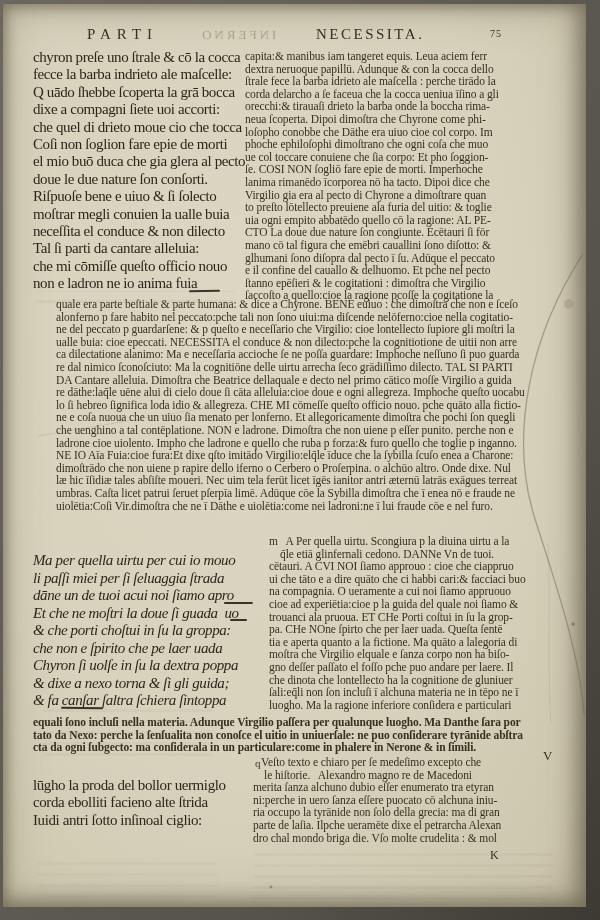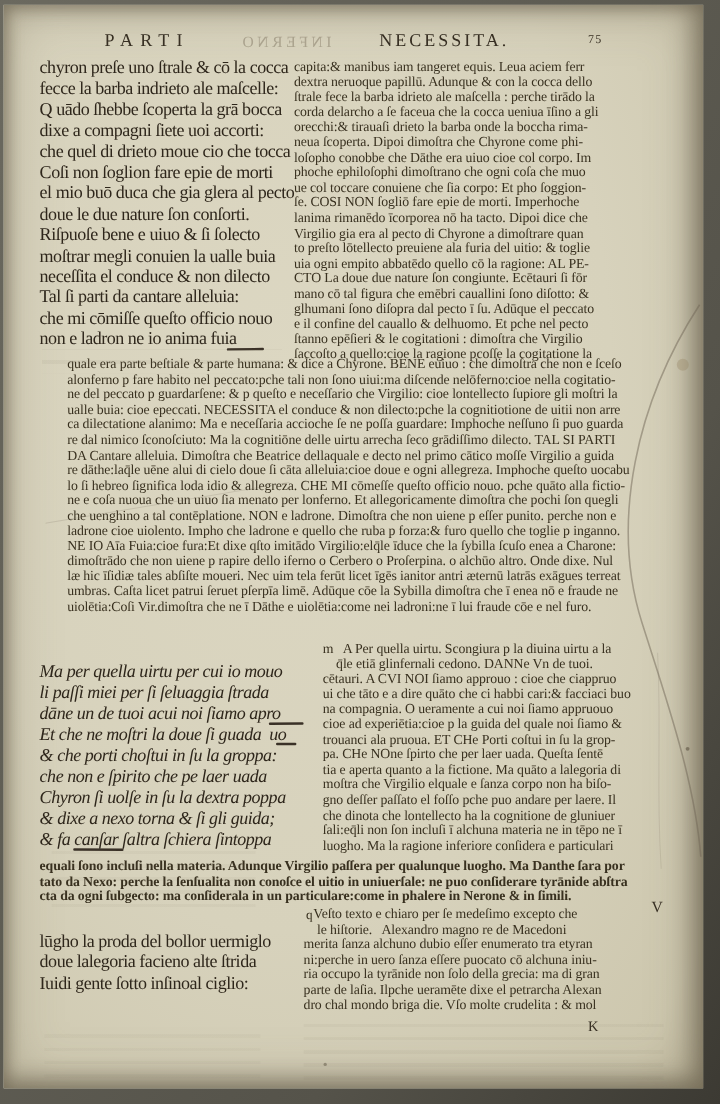--- a/index.html
+++ b/index.html
@@ -63,21 +63,21 @@
     <span class="hdr hdr-num">75</span>
 
     <div class="verse v1"><div class="tline">chyron preſe uno ſtrale &amp; cō la cocca</div><div class="tline">fecce la barba indrieto ale maſcelle:</div><div class="tline">Q uādo ſhebbe ſcoperta la grā bocca</div><div class="tline">dixe a compagni ſiete uoi accorti:</div><div class="tline">che quel di drieto moue cio che tocca</div><div class="tline">Coſi non ſoglion fare epie de morti</div><div class="tline">el mio buō duca che gia glera al pecto</div><div class="tline">doue le due nature ſon conſorti.</div><div class="tline">Riſpuoſe bene e uiuo &amp; ſi ſolecto</div><div class="tline">moſtrar megli conuien la ualle buia</div><div class="tline">neceſſita el conduce &amp; non dilecto</div><div class="tline">Tal ſi parti da cantare alleluia:</div><div class="tline">che mi cōmiſſe queſto officio nouo</div><div class="tline">non e ladron ne io anima fuia</div></div>
     <div class="comm c1"><div class="tline">capita:&amp; manibus iam tangeret equis. Leua aciem ferr</div><div class="tline">dextra neruoque papillū. Adunque &amp; con la cocca dello</div><div class="tline">ſtrale fece la barba idrieto ale maſcella : perche tirādo la</div><div class="tline">corda delarcho a ſe faceua che la cocca ueniua īſino a gli</div><div class="tline">orecchi:&amp; tirauaſi drieto la barba onde la boccha rima-</div><div class="tline">neua ſcoperta. Dipoi dimoſtra che Chyrone come phi-</div><div class="tline">loſopho conobbe che Dāthe era uiuo cioe col corpo. Im</div><div class="tline">phoche ephiloſophi dimoſtrano che ogni coſa che muo</div><div class="tline">ue col toccare conuiene che ſia corpo: Et pho ſoggion-</div><div class="tline">ſe. COSI NON ſogliō fare epie de morti. Imperhoche</div><div class="tline">lanima rimanēdo īcorporea nō ha tacto. Dipoi dice che</div><div class="tline">Virgilio gia era al pecto di Chyrone a dimoſtrare quan</div><div class="tline">to preſto lōtellecto preuiene ala furia del uitio: &amp; toglie</div><div class="tline">uia ogni empito abbatēdo quello cō la ragione: AL PE-</div><div class="tline">CTO La doue due nature ſon congiunte. Ecētauri ſi fōr</div><div class="tline">mano cō tal figura che emēbri cauallini ſono diſotto: &amp;</div><div class="tline">glhumani ſono diſopra dal pecto ī ſu. Adūque el peccato</div><div class="tline">e il confine del cauallo &amp; delhuomo. Et pche nel pecto</div><div class="tline">ſtanno epēſieri &amp; le cogitationi : dimoſtra che Virgilio</div><div class="tline">ſaccoſto a quello:cioe la ragione pcoſſe la cogitatione la</div></div>
     <div class="comm f1"><div class="tline">quale era parte beſtiale &amp; parte humana: &amp; dice a Chyrone. BENE euiuo : che dimoſtra che non e ſceſo</div><div class="tline">alonferno p fare habito nel peccato:pche tali non ſono uiui:ma diſcende nelōferno:cioe nella cogitatio-</div><div class="tline">ne del peccato p guardarſene: &amp; p queſto e neceſſario che Virgilio: cioe lontellecto ſupiore gli moſtri la</div><div class="tline">ualle buia: cioe epeccati. NECESSITA el conduce &amp; non dilecto:pche la cognitiotione de uitii non arre</div><div class="tline">ca dilectatione alanimo: Ma e neceſſaria accioche ſe ne poſſa guardare: Imphoche neſſuno ſi puo guarda</div><div class="tline">re dal nimico ſconoſciuto: Ma la cognitiōne delle uirtu arrecha ſeco grādiſſimo dilecto. TAL SI PARTI</div><div class="tline">DA Cantare alleluia. Dimoſtra che Beatrice dellaquale e decto nel primo cātico moſſe Virgilio a guida</div><div class="tline">re dāthe:laq̄le uēne alui di cielo doue ſi cāta alleluia:cioe doue e ogni allegreza. Imphoche queſto uocabu</div><div class="tline">lo ſi hebreo ſignifica loda idio &amp; allegreza. CHE MI cōmeſſe queſto officio nouo. pche quāto alla fictio-</div><div class="tline">ne e coſa nuoua che un uiuo ſia menato per lonferno. Et allegoricamente dimoſtra che pochi ſon quegli</div><div class="tline">che uenghino a tal contēplatione. NON e ladrone. Dimoſtra che non uiene p eſſer punito. perche non e</div><div class="tline">ladrone cioe uiolento. Impho che ladrone e quello che ruba p forza:&amp; furo quello che toglie p inganno.</div><div class="tline">NE IO Aīa Fuia:cioe fura:Et dixe qſto imitādo Virgilio:elq̄le īduce che la ſybilla ſcuſo enea a Charone:</div><div class="tline">dimoſtrādo che non uiene p rapire dello iferno o Cerbero o Proſerpina. o alchūo altro. Onde dixe. Nul</div><div class="tline">læ hic īſidiæ tales abſiſte moueri. Nec uim tela ferūt licet īgēs ianitor antri æternū latrās exāgues terreat</div><div class="tline">umbras. Caſta licet patrui ſeruet pſerpīa limē. Adūque cōe la Sybilla dimoſtra che ī enea nō e fraude ne</div><div class="tline">uiolētia:Coſi Vir.dimoſtra che ne ī Dāthe e uiolētia:come nei ladroni:ne ī lui fraude cōe e nel furo.</div></div>
 
     <div class="verse v2"><div class="tline">Ma per quella uirtu per cui io mouo</div><div class="tline">li paſſi miei per ſi ſeluaggia ſtrada</div><div class="tline">dāne un de tuoi acui noi ſiamo apro</div><div class="tline">Et che ne moſtri la doue ſi guada  uo</div><div class="tline">&amp; che porti choſtui in ſu la groppa:</div><div class="tline">che non e ſpirito che pe laer uada</div><div class="tline">Chyron ſi uolſe in ſu la dextra poppa</div><div class="tline">&amp; dixe a nexo torna &amp; ſi gli guida;</div><div class="tline">&amp; fa canſar ſaltra ſchiera ſintoppa</div></div>
     <div class="comm c2"><div class="tline">m   A Per quella uirtu. Scongiura p la diuina uirtu a la</div><div class="tline">    q̄le etiā glinfernali cedono. DANNe Vn de tuoi.</div><div class="tline">cētauri. A CVI NOI ſiamo approuo : cioe che ciappruo</div><div class="tline">ui che tāto e a dire quāto che ci habbi cari:&amp; facciaci buo</div><div class="tline">na compagnia. O ueramente a cui noi ſiamo appruouo</div><div class="tline">cioe ad experiētia:cioe p la guida del quale noi ſiamo &amp;</div><div class="tline">trouanci ala pruoua. ET CHe Porti coſtui in ſu la grop-</div><div class="tline">pa. CHe NOne ſpirto che per laer uada. Queſta ſentē</div><div class="tline">tia e aperta quanto a la fictione. Ma quāto a lalegoria di</div><div class="tline">moſtra che Virgilio elquale e ſanza corpo non ha biſo-</div><div class="tline">gno deſſer paſſato el foſſo pche puo andare per laere. Il</div><div class="tline">che dinota che lontellecto ha la cognitione de gluniuer</div><div class="tline">ſali:eq̄li non ſon incluſi ī alchuna materia ne in tēpo ne ī</div><div class="tline">luogho. Ma la ragione inferiore conſidera e particulari</div></div>
     <div class="comm f2"><div class="tline">equali ſono incluſi nella materia. Adunque Virgilio paſſera per qualunque luogho. Ma Danthe ſara por</div><div class="tline">tato da Nexo: perche la ſenſualita non conoſce el uitio in uniuerſale: ne puo conſiderare tyrānide abſtra</div><div class="tline">cta da ogni ſubgecto: ma conſiderala in un particulare:come in phalere in Nerone &amp; in ſimili.</div></div>
 
-    <div class="verse v3"><div class="tline">lūgho la proda del bollor uermiglo</div><div class="tline">doue lalegoria facieno alte ſtrida</div><div class="tline">Iuidi gente ſotto inſinoal ciglio:</div></div>
+    <div class="verse v3"><div class="tline">lūgho la proda del bollor uermiglo</div><div class="tline">corda ebolliti facieno alte ſtrida</div><div class="tline">Iuidi antri ſotto inſinoal ciglio:</div></div>
     <div class="comm c3"><div class="tline">   Veſto texto e chiaro per ſe medeſimo excepto che</div><div class="tline">    le hiſtorie.   Alexandro magno re de Macedoni</div><div class="tline">merita ſanza alchuno dubio eſſer enumerato tra etyran</div><div class="tline">ni:perche in uero ſanza eſſere puocato cō alchuna iniu-</div><div class="tline">ria occupo la tyrānide non ſolo della grecia: ma di gran</div><div class="tline">parte de laſia. Ilpche ueramēte dixe el petrarcha Alexan</div><div class="tline">dro chal mondo briga die. Vſo molte crudelita : &amp; mol</div></div>
 
     <span class="guide-q">q</span>
     <span class="margin-v">V</span>
     <span class="signature">K</span>
 
     <div class="ink-underline u-fuia"></div>
     <div class="ink-underline u-apro"></div>
     <div class="ink-underline u-uo"></div>
     <div class="ink-underline u-cansar"></div>

